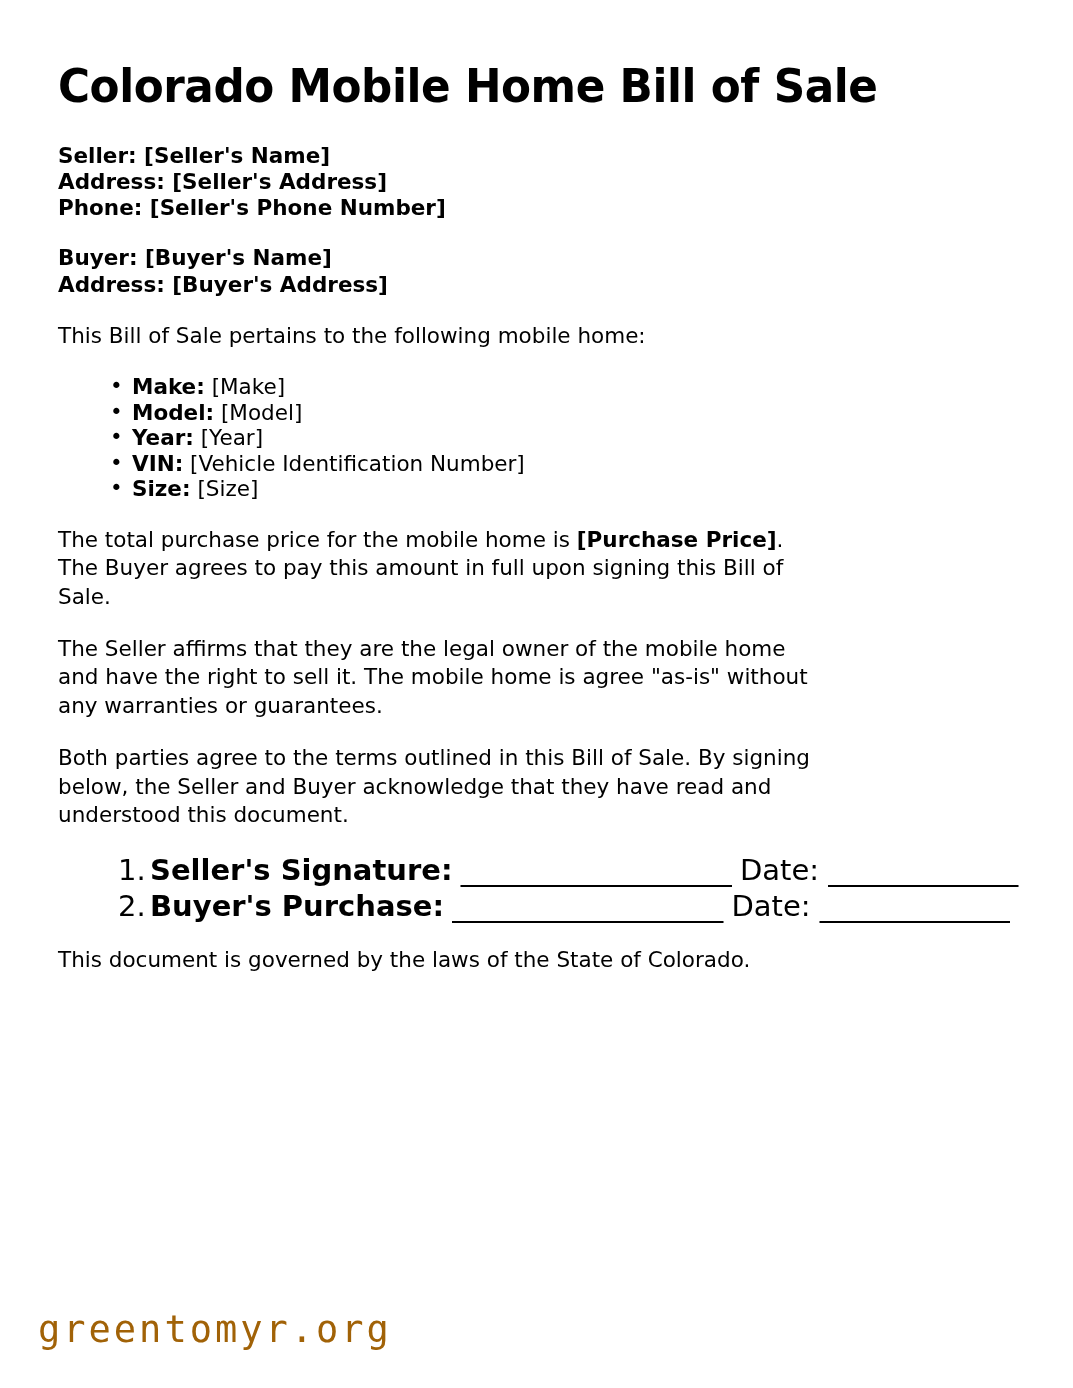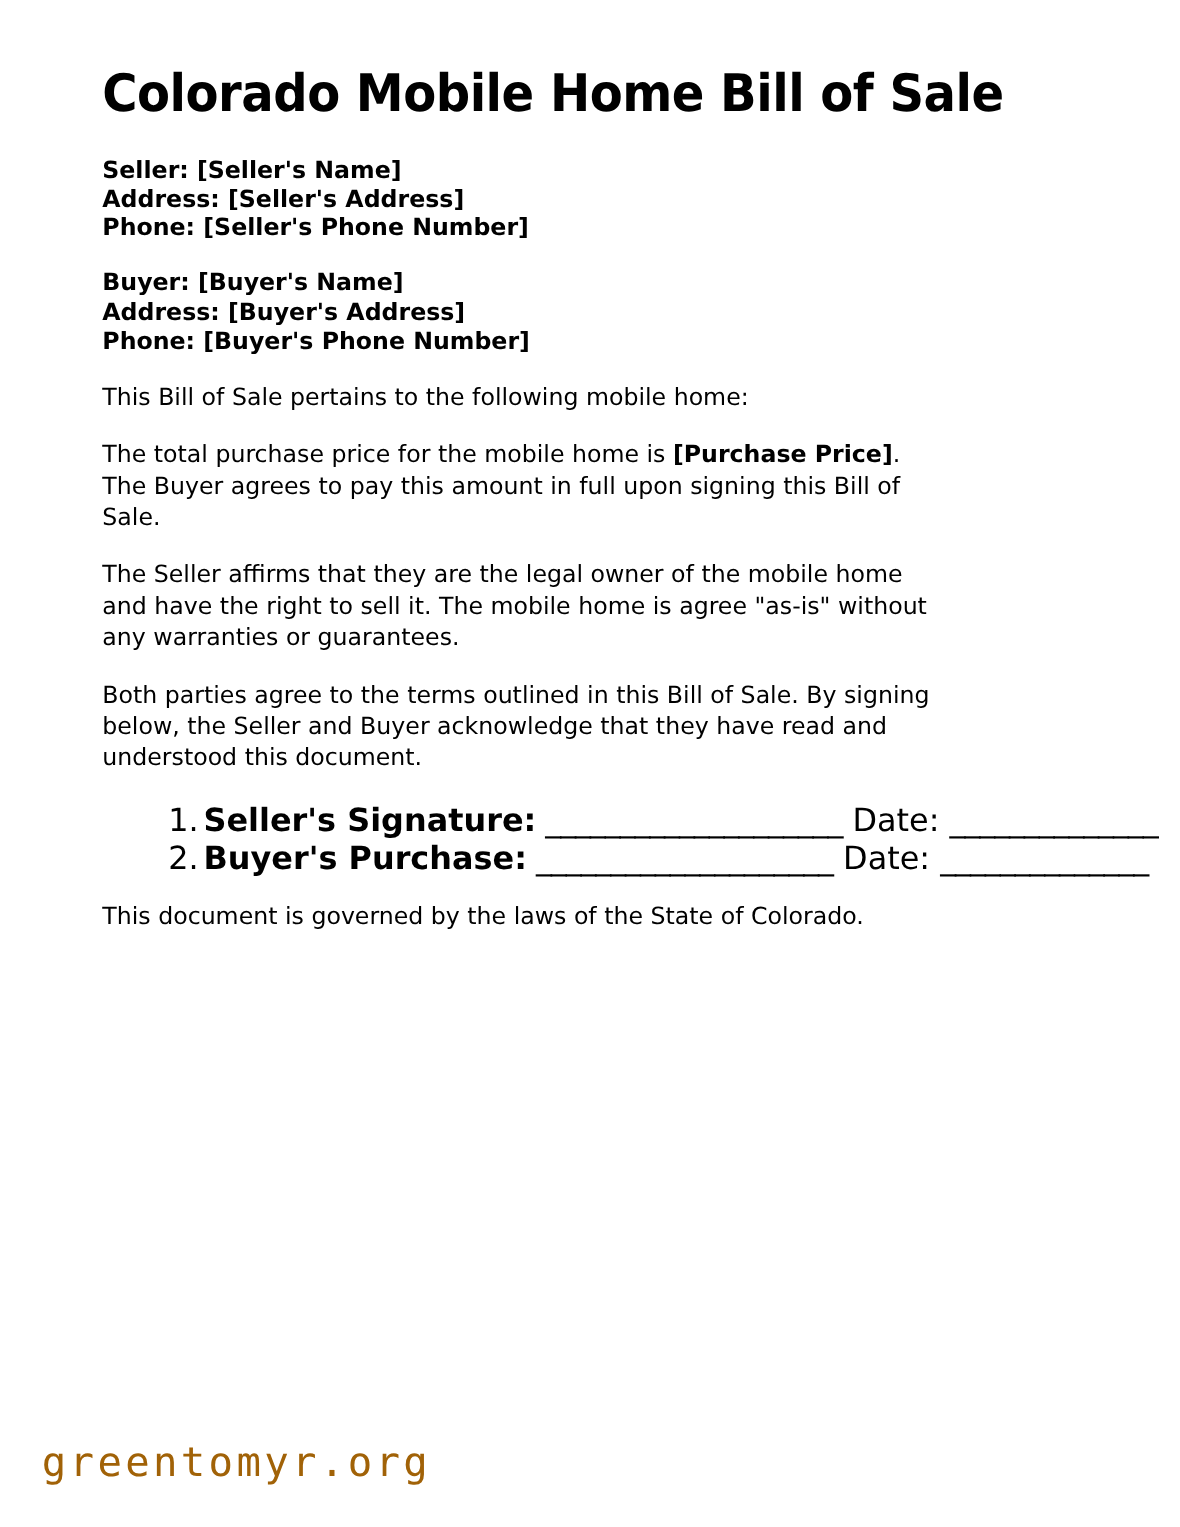--- a/index.html
+++ b/index.html
@@ -17,21 +17,20 @@
   }
 
   .page {
     position: absolute;
     left: 0;
     top: 0;
     width: 865px;
     height: 1388px;
     box-sizing: border-box;
     padding: 60px 36px 0 58px;
-    margin-left: 35px;
   }
 
   .doc-title {
     font-family: "DejaVu Sans", "Liberation Sans", sans-serif;
     font-size: 47px;
     font-weight: bold;
     line-height: 1.12;
     letter-spacing: -0.5px;
     margin: 0 0 30px 0;
     transform: scaleX(0.93);
@@ -139,25 +138,31 @@
   <div class="party-block">
     <span class="line">Seller: [Seller's Name]</span>
     <span class="line">Address: [Seller's Address]</span>
     <span class="line">Phone: [Seller's Phone Number]</span>
   </div>
 
 
   <div class="party-block">
     <span class="line">Buyer: [Buyer's Name]</span>
     <span class="line">Address: [Buyer's Address]</span>
-    <span class="line">Phone: [Buyer's Phone Number]</span>
   </div>
 
   <p class="body-text">This Bill of Sale pertains to the following mobile home:</p>
 
+  <ul class="specs">
+    <li><b>Make:</b> <span>[Make]</span></li>
+    <li><b>Model:</b> <span>[Model]</span></li>
+    <li><b>Year:</b> <span>[Year]</span></li>
+    <li><b>VIN:</b> <span>[Vehicle Identification Number]</span></li>
+    <li><b>Size:</b> <span>[Size]</span></li>
+  </ul>
 
   <p class="body-text"><span>The total purchase price for the mobile home is </span><b>[Purchase Price]</b><span>. The Buyer agrees to pay this amount in full upon signing this Bill of Sale.</span></p>
 
   <p class="body-text wide">The Seller affirms that they are the legal owner of the mobile home and have the right to sell it. The mobile home is agree "as-is" without any warranties or guarantees.</p>
 
   <p class="body-text wide">Both parties agree to the terms outlined in this Bill of Sale. By signing below, the Seller and Buyer acknowledge that they have read and understood this document.</p>
 
   <ol class="signatures">
     <li><span class="sig-label">Seller's Signature:</span><span class="rule">  ____________________</span><span class="date-label"> Date: </span><span class="rule">______________</span></li>
     <li><span class="sig-label">Buyer's Purchase:</span><span class="rule">  ____________________</span><span class="date-label"> Date: </span><span class="rule">______________</span></li>

